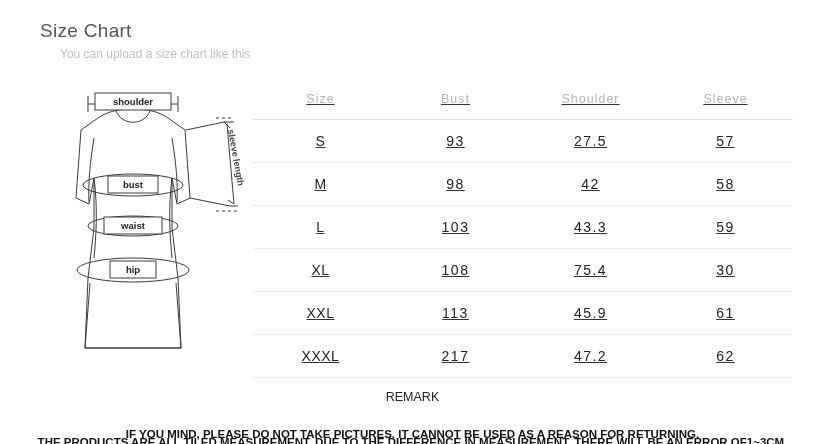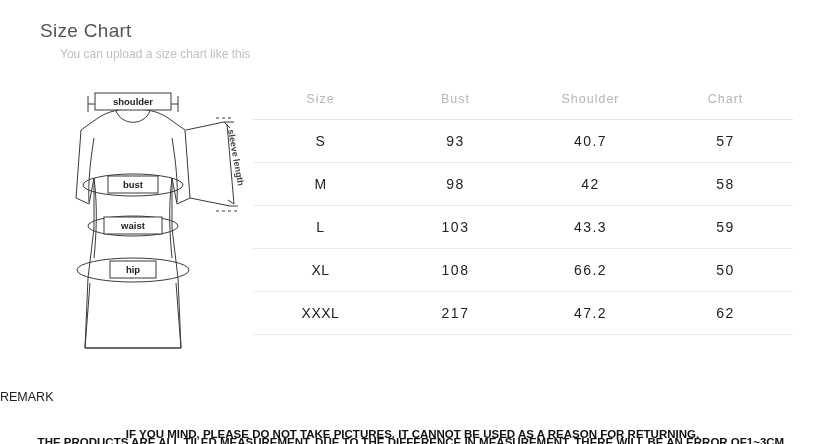--- a/index.html
+++ b/index.html
@@ -61,20 +61,21 @@
     font-weight: bold;
     fill: #444444;
   }
 
   
   .table-wrap {
     position: absolute;
     left: 253px;
     top: 80px;
     width: 540px;
+    text-decoration: underline;
   }
   table.size-table {
     border-collapse: collapse;
     width: 540px;
     table-layout: fixed;
   }
   table.size-table th {
     font-size: 12.5px;
     font-weight: 400;
     color: #b5b5b5;
@@ -98,21 +99,21 @@
   table.size-table td.size-col {
     letter-spacing: 0.5px;
   }
 
   
   .remark-title {
     position: absolute;
     left: 0;
     right: 0;
     top: 390px;
-    text-align: left;
+    text-align: center;
     font-size: 12.5px;
     color: #222222;
   }
   .remark-line1 {
     position: absolute;
     left: 0;
     right: 0;
     top: 436px;
     text-align: center;
     font-size: 11.5px;
@@ -202,47 +203,53 @@
     </svg>
   </div>
 
   <div class="table-wrap">
     <table class="size-table">
       <thead>
         <tr>
           <th>Size</th>
           <th>Bust</th>
           <th>Shoulder</th>
-          <th>Chart</th>
+          <th>Sleeve</th>
         </tr>
       </thead>
       <tbody>
         <tr>
           <td class="size-col">S</td>
           <td>93</td>
-          <td>40.7</td>
+          <td>27.5</td>
           <td>57</td>
         </tr>
         <tr>
           <td class="size-col">M</td>
           <td>98</td>
           <td>42</td>
           <td>58</td>
         </tr>
         <tr>
           <td class="size-col">L</td>
           <td>103</td>
           <td>43.3</td>
           <td>59</td>
         </tr>
         <tr>
           <td class="size-col">XL</td>
           <td>108</td>
-          <td>66.2</td>
-          <td>50</td>
+          <td>75.4</td>
+          <td>30</td>
+        </tr>
+        <tr>
+          <td class="size-col">XXL</td>
+          <td>113</td>
+          <td>45.9</td>
+          <td>61</td>
         </tr>
         <tr>
           <td class="size-col">XXXL</td>
           <td>217</td>
           <td>47.2</td>
           <td>62</td>
         </tr>
       </tbody>
     </table>
   </div>

